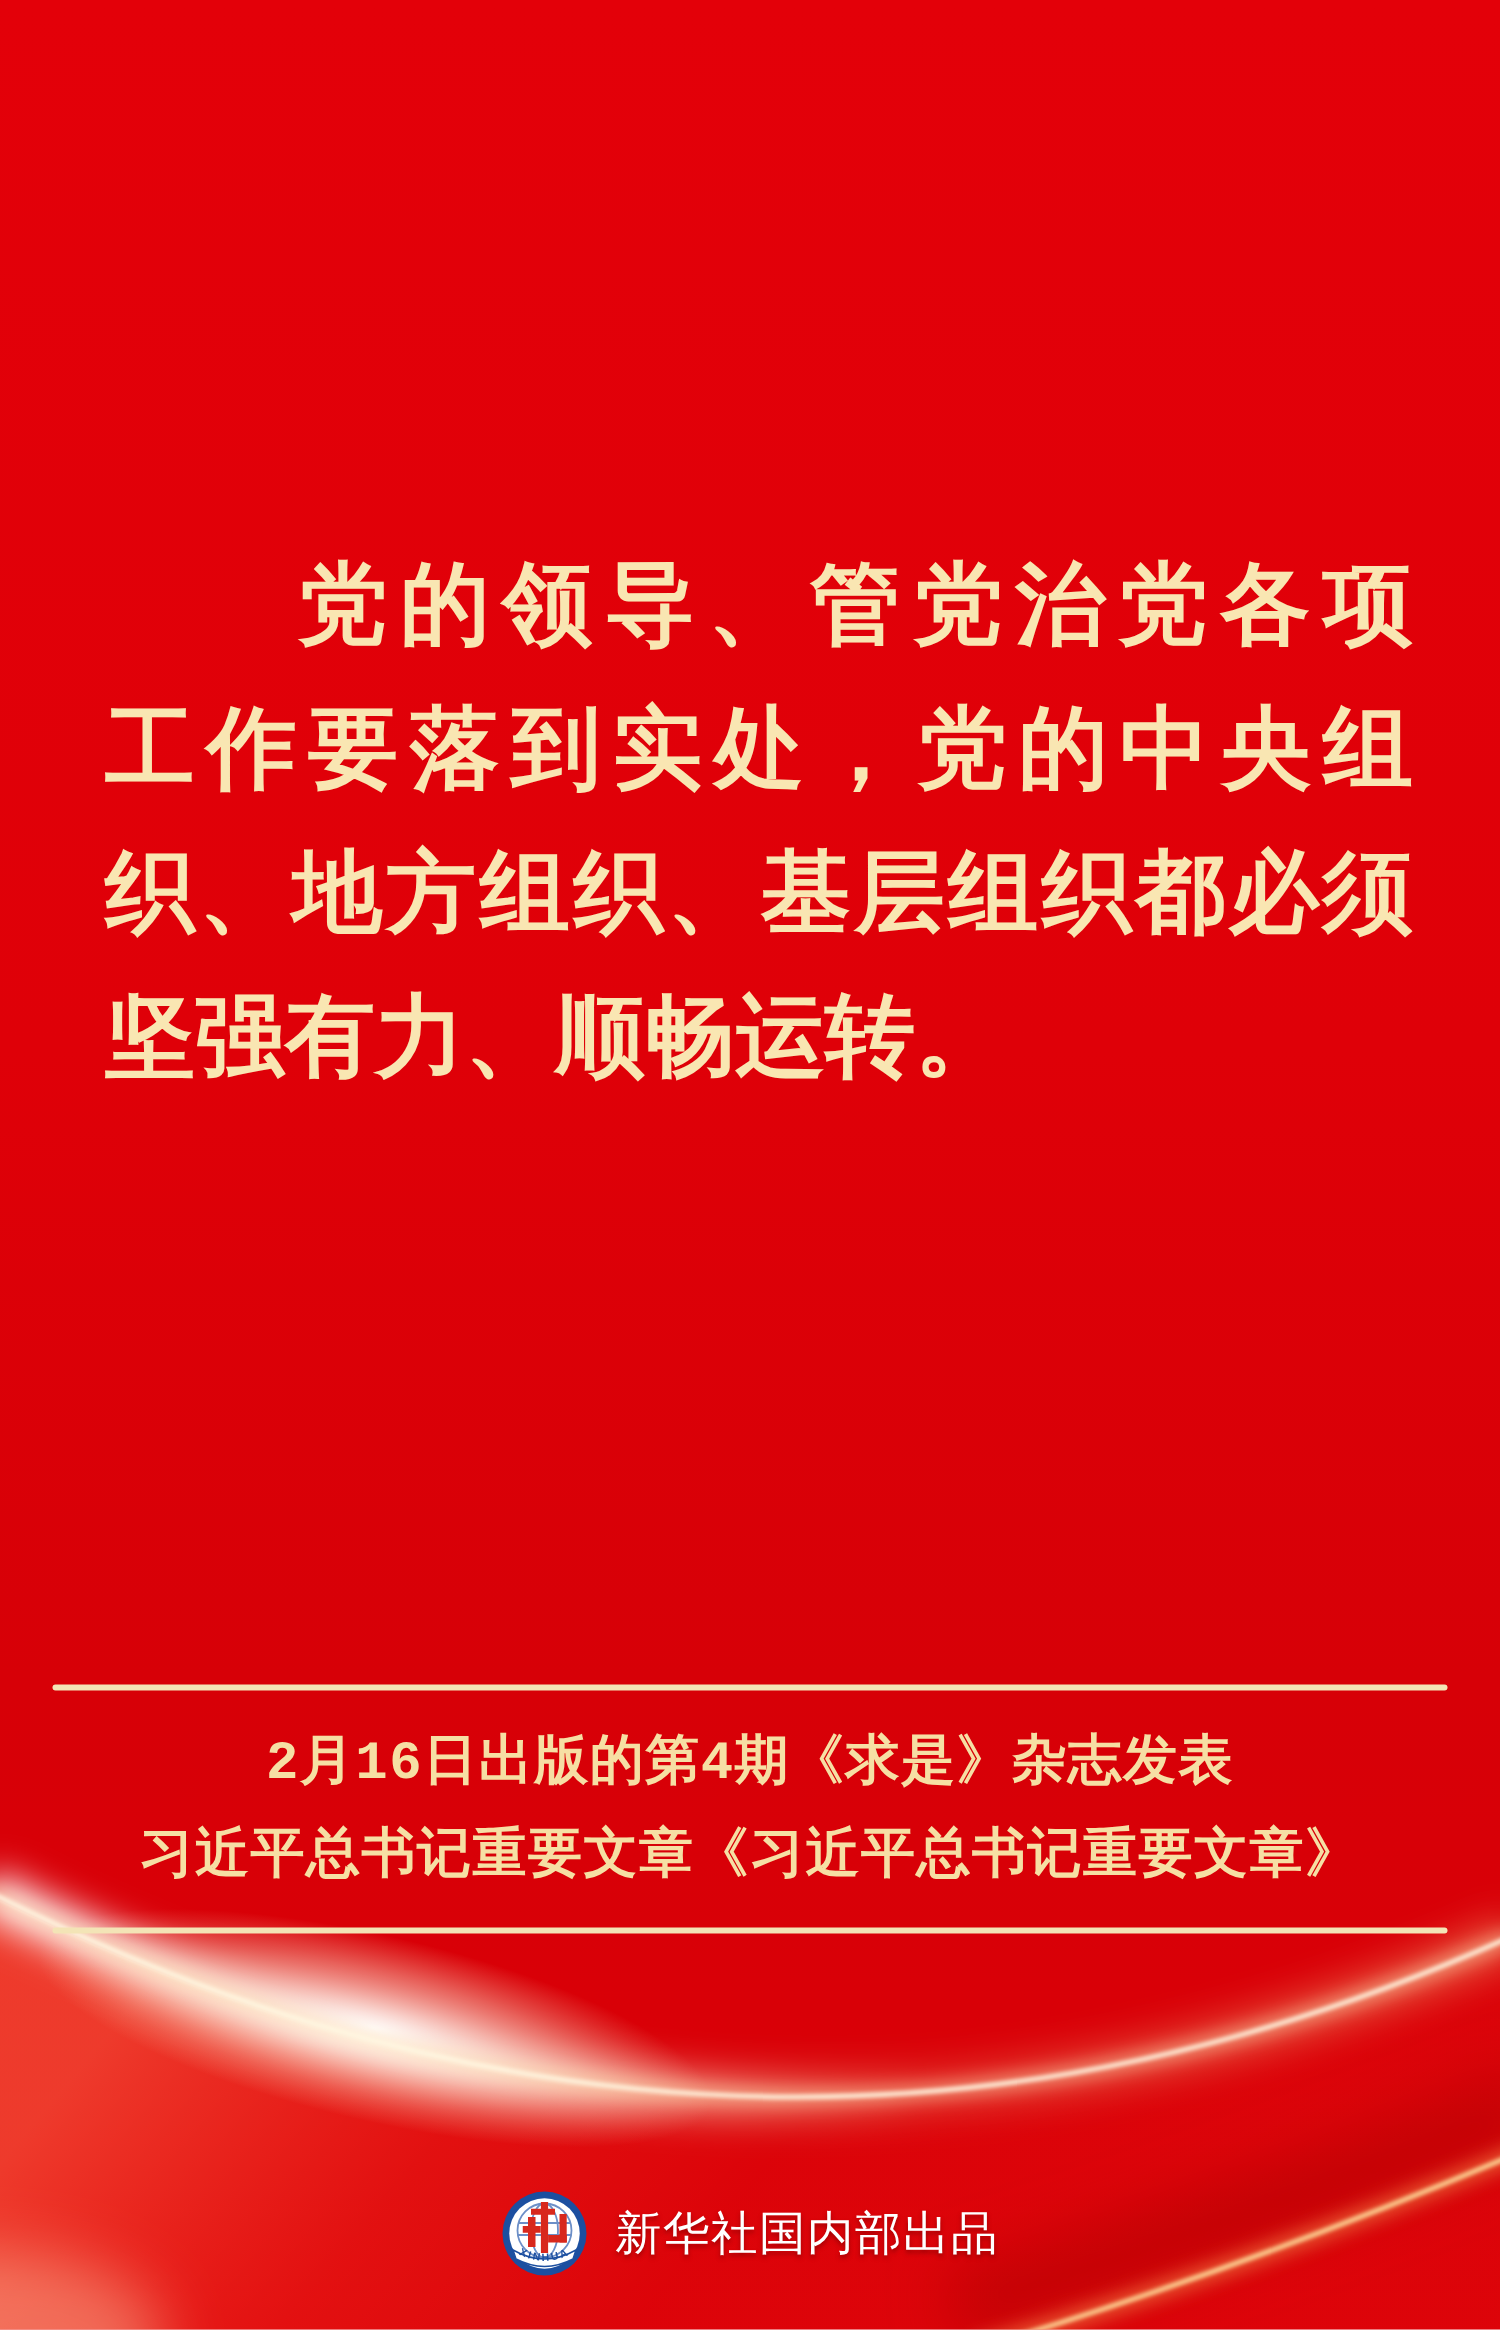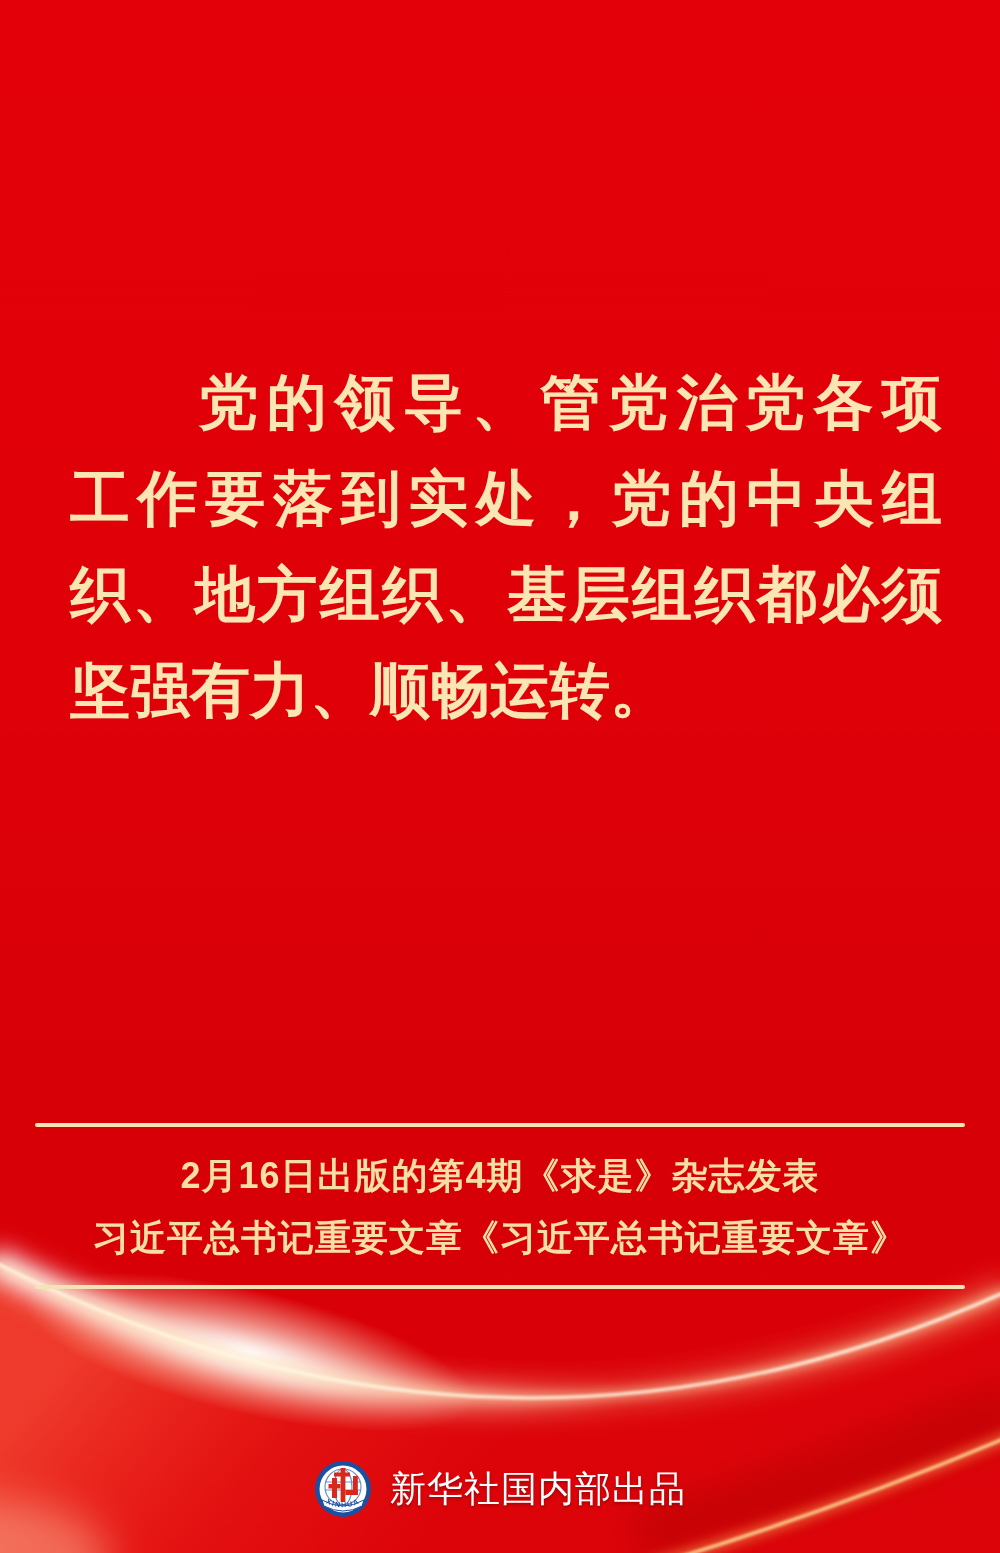--- a/index.html
+++ b/index.html
@@ -18,37 +18,37 @@
   }
   .quote-line{
     display:flex;justify-content:space-between;align-items:center;
     height:96px;white-space:nowrap;
   }
   .quote-line.indent::before{content:"";width:120px;flex:0 0 auto;}
   .quote-line.last{display:block;line-height:96px;letter-spacing:0;font-family:Liberation Serif, serif;}
 
   
   .source{
-    position:absolute;left:35px;top:1123px;width:930px;text-align:center;
+    position:absolute;left:35px;top:1123px;width:930px;text-align:center;font-family:Liberation Mono, monospace;
   }
   .divider{height:4px;background:#f3e4b6;border-radius:2px;}
   .source-lines{padding:18px 0 16px 0;}
   .source-line{
     color:#f6dfa4;font-weight:bold;font-size:36px;line-height:62px;
     letter-spacing:1px;
   }
 
   
   .footer{
     position:absolute;left:0;top:1460px;width:1000px;
     display:flex;align-items:center;justify-content:center;gap:18px;
   }
   .logo{width:58px;height:58px;flex:0 0 auto;}
   .footer-text{
-    color:#ffffff;font-size:36px;letter-spacing:1px;
+    color:#ffffff;font-size:31px;letter-spacing:1px;
     text-shadow:0 2px 3px rgba(110,0,0,.55);
     text-align:center;
   }
 </style>
 </head>
 <body>
 
 <svg class="bg-layer" viewBox="0 0 1000 1553" xmlns="http://www.w3.org/2000/svg">
   <defs>
     <linearGradient id="belowGrad" x1="120" y1="1300" x2="420" y2="1553" gradientUnits="userSpaceOnUse">

